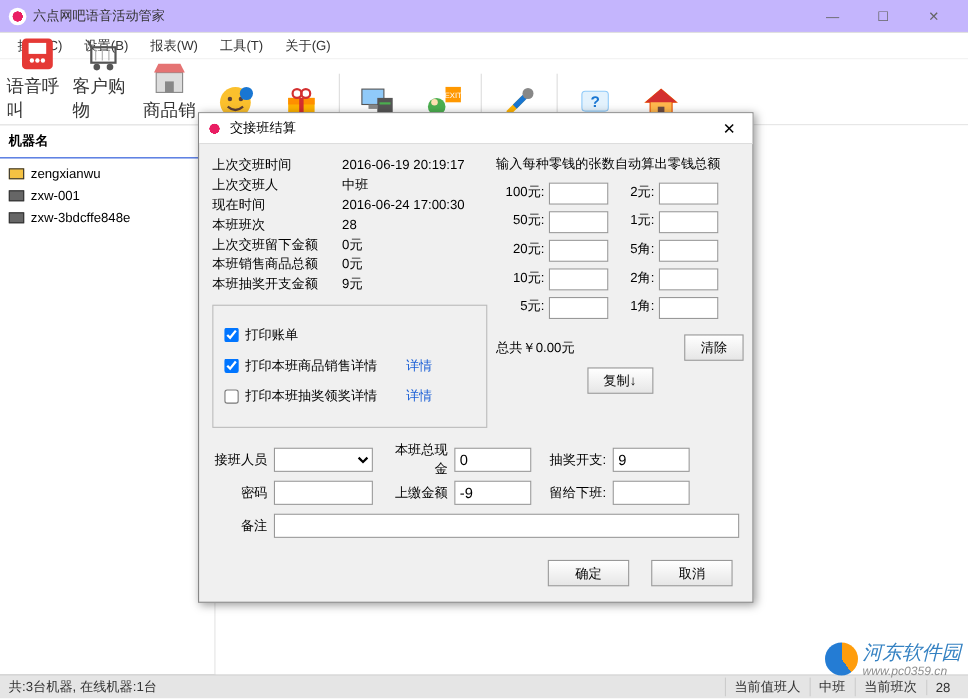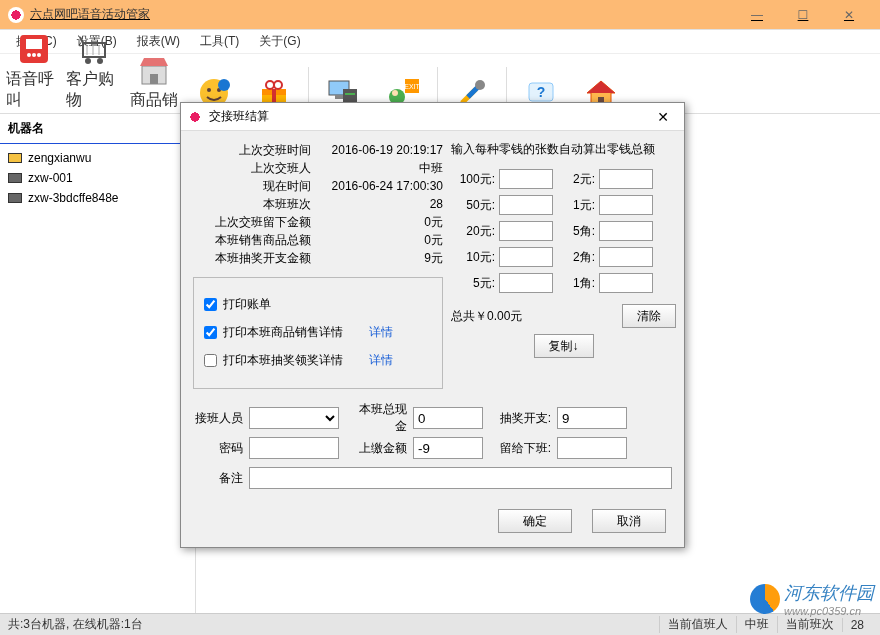--- a/index.html
+++ b/index.html
@@ -1,18 +1,18 @@
 <!DOCTYPE html>
 <html><head>
 <meta charset="utf-8">
 <style>
 * { box-sizing: border-box; margin: 0; padding: 0; }
 body { font-family: "Microsoft YaHei", Tahoma, sans-serif; font-size: 12px; background: #fff; width: 880px; height: 635px; overflow: hidden; position: relative; }
 
-.titlebar { height: 30px; background: #fdba74; border-bottom: 1px solid #e0e0e0; display: flex; align-items: center; padding: 0 8px; text-decoration: underline; }
+.titlebar { height: 30px; background: #c4b5fd; border-bottom: 1px solid #e0e0e0; display: flex; align-items: center; padding: 0 8px; }
 .titlebar .app-icon { width: 16px; height: 16px; background: radial-gradient(circle, #e91e63 40%, #fff 42%); border-radius: 50%; margin-right: 6px; }
 .titlebar .title-text { flex: 1; color: #333; }
 .titlebar .win-btn { width: 46px; height: 30px; display: flex; align-items: center; justify-content: center; color: #666; }
 
 .menubar { height: 24px; background: #fff; display: flex; align-items: center; padding: 0 6px; border-bottom: 1px solid #eee; }
 .menubar .menu-item { padding: 3px 10px; color: #333; }
 
 .toolbar { height: 60px; background: #fff; display: flex; align-items: flex-end; padding: 0 4px; border-bottom: 1px solid #ddd; }
 .toolbar .tool-btn { width: 60px; display: flex; flex-direction: column; align-items: center; padding: 2px; }
 .toolbar .tool-btn .ticon { width: 36px; height: 36px; display: flex; align-items: center; justify-content: center; }
@@ -48,21 +48,21 @@
 .info-row .ilabel { width: 118px; }
 .info-row .ivalue { flex: 1; }
 
 .opts-box { border: 1px solid #bbb; margin-top: 10px; padding: 12px 10px 14px; width: 250px; }
 .opts-box .opt-row { display: flex; align-items: center; height: 28px; }
 .opts-box input[type=checkbox] { margin-right: 6px; }
 .opts-box .detail-link { color: #1a5fd6; margin-left: 26px; }
 
 .money-panel { position: absolute; left: 270px; top: 10px; width: 225px; }
 .money-panel .hint { margin-bottom: 8px; }
-.money-row { display: flex; align-items: center; height: 26px; }
+.money-row { display: flex; align-items: flex-start; height: 26px; }
 .money-row .mlabel { width: 48px; text-align: right; padding-right: 4px; }
 .money-row input { width: 54px; height: 20px; border: 1px solid #999; background: #fff; padding: 0 3px; }
 .money-row .mlabel2 { width: 36px; text-align: right; padding-right: 4px; margin-left: 10px; }
 .money-panel .total-row { display: flex; align-items: center; margin-top: 8px; }
 .money-panel .total-row .btn { margin-left: auto; }
 .money-panel .copy-row { text-align: center; margin-top: 6px; }
 
 .btn { height: 24px; border: 1px solid #999; background: linear-gradient(#fff,#e6e6e6); padding: 0 14px; display: inline-flex; align-items: center; justify-content: center; }
 
 .form-block { margin-top: 14px; position: relative; }
@@ -246,21 +246,21 @@
 
 <div class="dialog-backdrop">
   <div class="dialog">
     <div class="dialog-title">
       <div class="d-icon"></div>
       <div class="d-title">交接班结算</div>
       <div class="d-close">✕</div>
     </div>
     <div class="dialog-body" style="position:relative;">
 
-      <div style="width:250px;text-align:right;">
+      <div style="width:250px;">
         <div class="info-row">
             <div class="ilabel">上次交班时间</div>
             <div class="ivalue">2016-06-19 20:19:17</div>
           </div>
         <div class="info-row">
             <div class="ilabel">上次交班人</div>
             <div class="ivalue">中班</div>
           </div>
         <div class="info-row">
             <div class="ilabel">现在时间</div>

